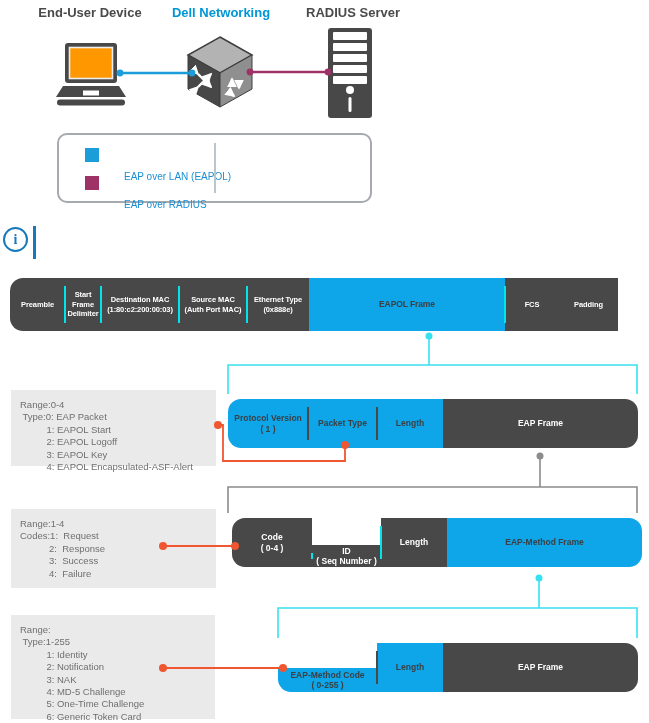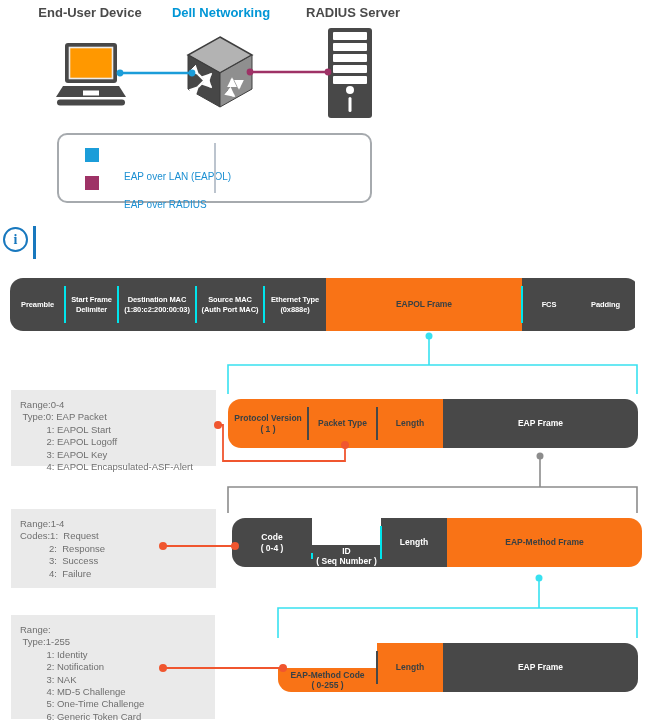--- a/index.html
+++ b/index.html
@@ -20,21 +20,21 @@
   .legend .ldiv{position:absolute;left:155px;top:8px;height:50px;width:2px;background:#BCC4CE;}
 
   
   .note-circle{position:absolute;left:3px;top:227px;width:25px;height:25px;border:2.5px solid #1878BE;border-radius:50%;box-sizing:border-box;display:flex;align-items:center;justify-content:center;color:#1878BE;font-size:14px;font-weight:700;font-family:"Liberation Serif",serif;}
   .note-bar{position:absolute;left:33px;top:226px;width:3px;height:33px;background:#1878BE;}
 
   
   .frow{position:absolute;display:flex;border-radius:13px;overflow:hidden;}
   .cell{flex:0 0 auto;display:flex;align-items:center;justify-content:center;text-align:center;white-space:pre-line;font-weight:700;position:relative;box-sizing:border-box;}
   .c-dark{background:#484848;color:#ffffff;}
-  .c-cyan{background:#f97316;color:#3A4043;}
+  .c-cyan{background:#0ea5e9;color:#3A4043;}
   .r1 .cell{font-size:7.5px;line-height:9.5px;letter-spacing:-0.1px;}
   .rN .cell{font-size:8.5px;line-height:10.5px;}
   .dv-c::before,.dv-d::before{content:"";position:absolute;left:-1px;top:8px;bottom:8px;width:2px;}
   .dv-c::before{background:#00E4EC;}
   .dv-d::before{background:#484848;}
 
   
   .panel{position:absolute;background:#EAEAEA;color:#6F6F6F;font-size:9.5px;line-height:12.4px;white-space:pre;padding:9px 0 0 9px;box-sizing:border-box;}
 
   .overlay{position:absolute;left:0;top:0;pointer-events:none;}
@@ -93,21 +93,21 @@
     <div class="ldiv"></div>
   </div>
 
   <div class="note-circle">
       <span>i</span>
     </div>
   <div class="note-bar"></div>
 
   <div class="frow r1" style="left:10px;top:278px;width:629px;height:53px;">
     <div class="cell c-dark" style="width:55px;">Preamble</div>
-    <div class="cell c-dark dv-c" style="width:53px;">Start Frame
+    <div class="cell c-dark dv-c" style="width:36px;">Start Frame
 Delimiter</div>
     <div class="cell c-dark dv-c" style="width:78px;text-align:center;">Destination MAC
 (1:80:c2:200:00:03)</div>
     <div class="cell c-dark dv-c" style="width:68px;">Source MAC
 (Auth Port MAC)</div>
     <div class="cell c-dark dv-c" style="width:62px;">Ethernet Type
 (0x888e)</div>
     <div class="cell c-cyan" style="width:196px;font-size:8.5px;">EAPOL Frame</div>
     <div class="cell c-dark dv-c" style="width:54px;">FCS</div>
     <div class="cell c-dark" style="width:59px;">Padding</div>

